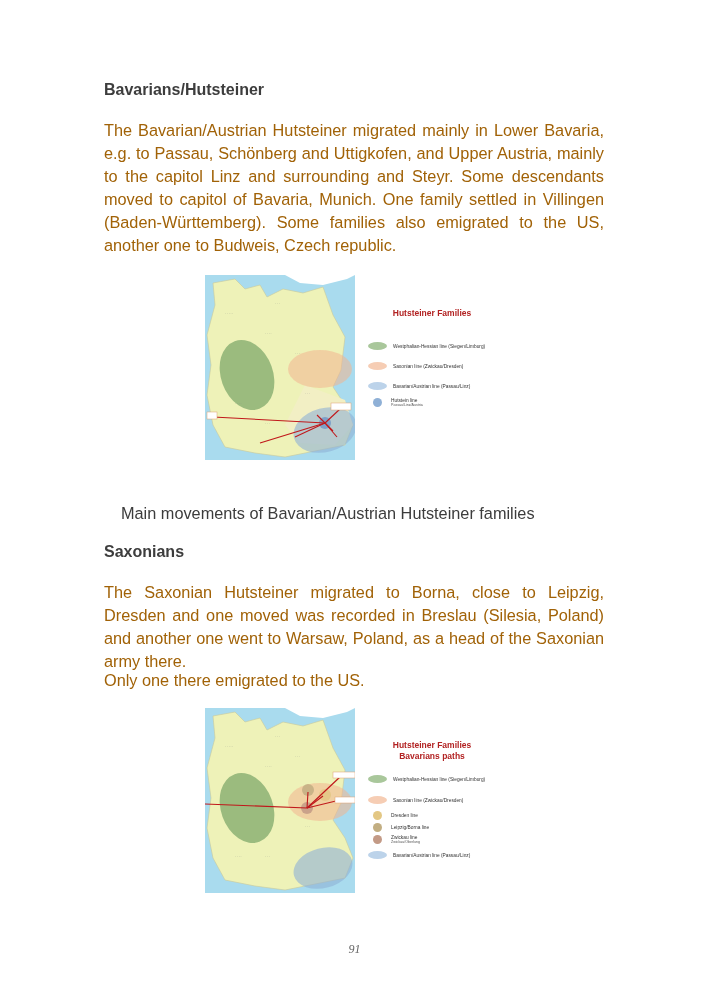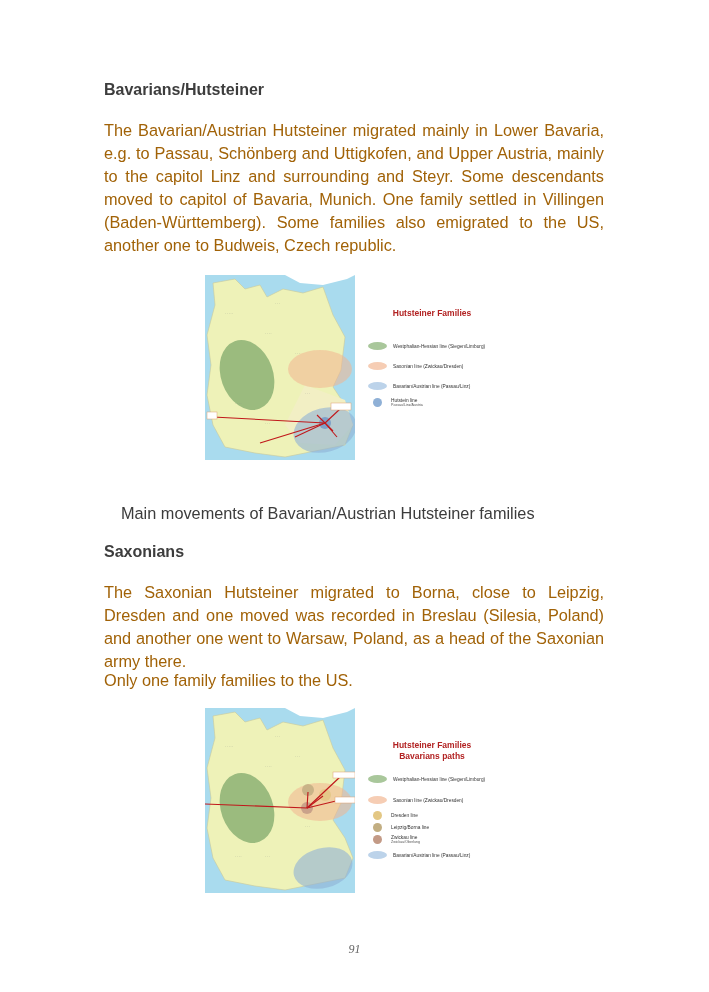--- a/index.html
+++ b/index.html
@@ -81,21 +81,21 @@
         <span>Hutstein line</span>
         <span class="legend-sub">Passau/Linz/Austria</span>
       </span>
     </div>
   </div>
 
   <div class="caption" style="top:504px;">Main movements of Bavarian/Austrian Hutsteiner families</div>
 
   <div class="heading" style="top:543px;">Saxonians</div>
   <div class="para" style="top:581px;">The Saxonian Hutsteiner migrated to Borna, close to Leipzig, Dresden and one moved was recorded in Breslau (Silesia, Poland) and another one went to Warsaw, Poland, as a head of the Saxonian army there.</div>
-  <div class="para last-left" style="top:669px;">Only one family families to the US.</div>
+  <div class="para last-left" style="top:669px;">Only one there emigrated to the US.</div>
 
   <div class="figure" style="top:708px; height:185px;">
     <svg class="map" width="150" height="185" viewBox="0 0 150 185">
       <rect x="0" y="0" width="150" height="185" fill="#ffffff"></rect>
       <path d="M0,0 H80 L95,8 L118,10 L142,4 L150,0 V185 H0 Z" fill="#a9dbee"></path>
       <path d="M8,8 L30,4 L40,14 L55,10 L62,22 L78,14 L98,18 L118,12 L128,40 L140,62 L136,95 L128,112 L140,130 L148,150 L140,170 L110,176 L80,182 L50,178 L20,172 L8,150 L2,120 L6,90 L2,60 L10,30 Z" fill="#eef2b8" stroke="#c9c99a" stroke-width="0.6"></path>
       <ellipse cx="42" cy="100" rx="26" ry="36" transform="rotate(-20 42 100)" fill="#7fa86b" opacity="0.75"></ellipse>
       <ellipse cx="115" cy="94" rx="32" ry="19" fill="#f3b48f" opacity="0.55"></ellipse>
       <ellipse cx="118" cy="160" rx="30" ry="20" transform="rotate(-15 118 160)" fill="#8fb0d6" opacity="0.6"></ellipse>
       <circle cx="103" cy="82" r="6" fill="#c2ae82" opacity="0.85"></circle>

